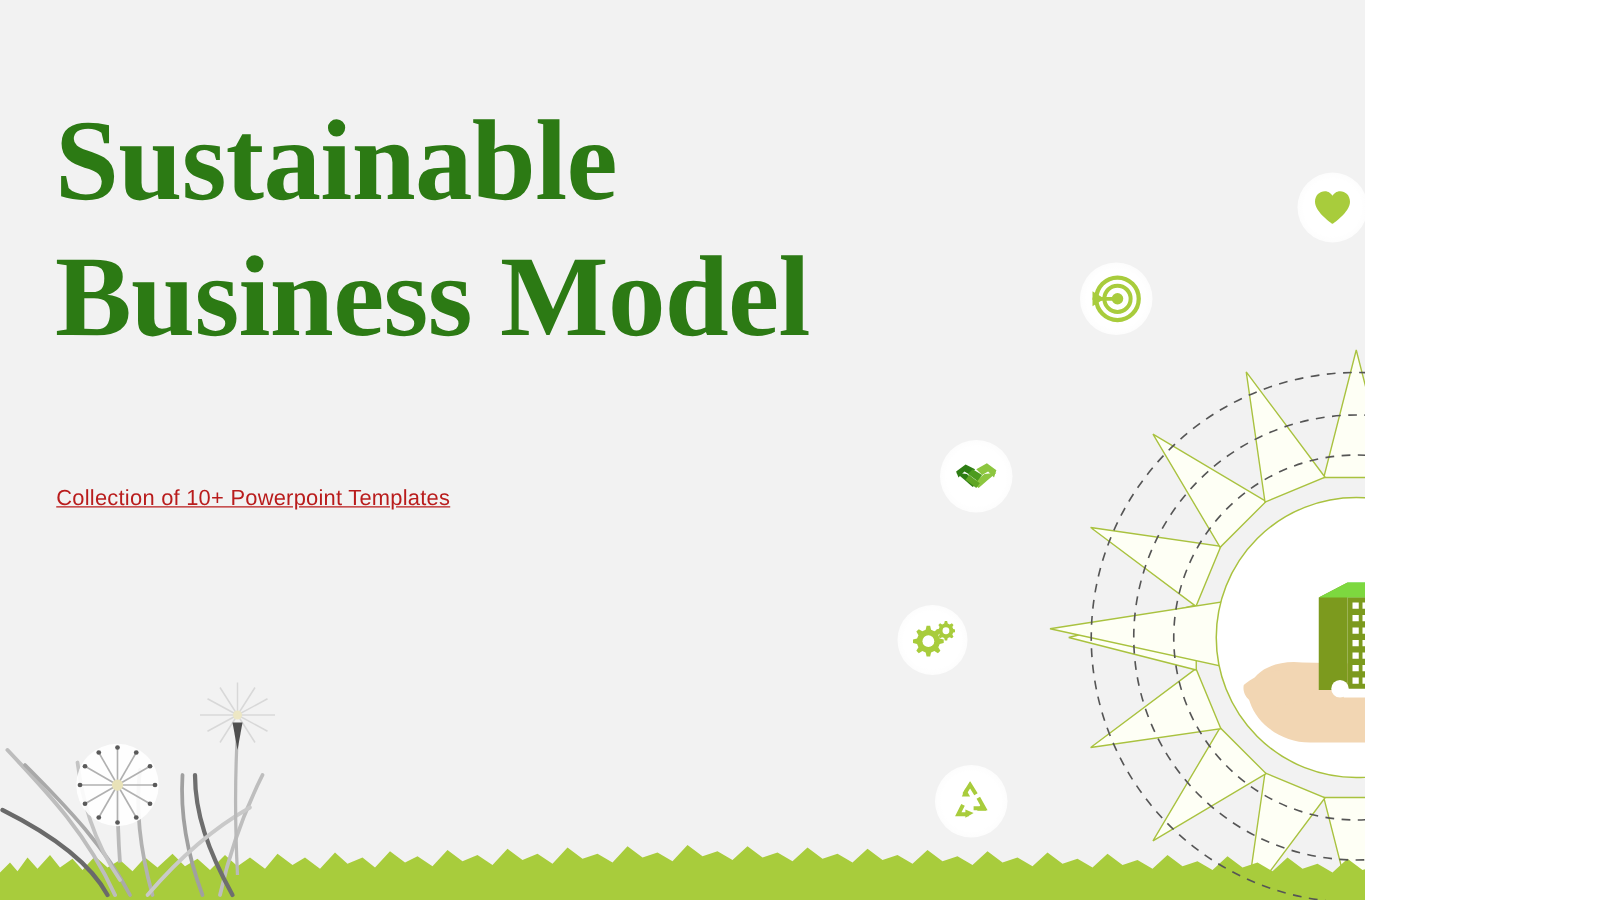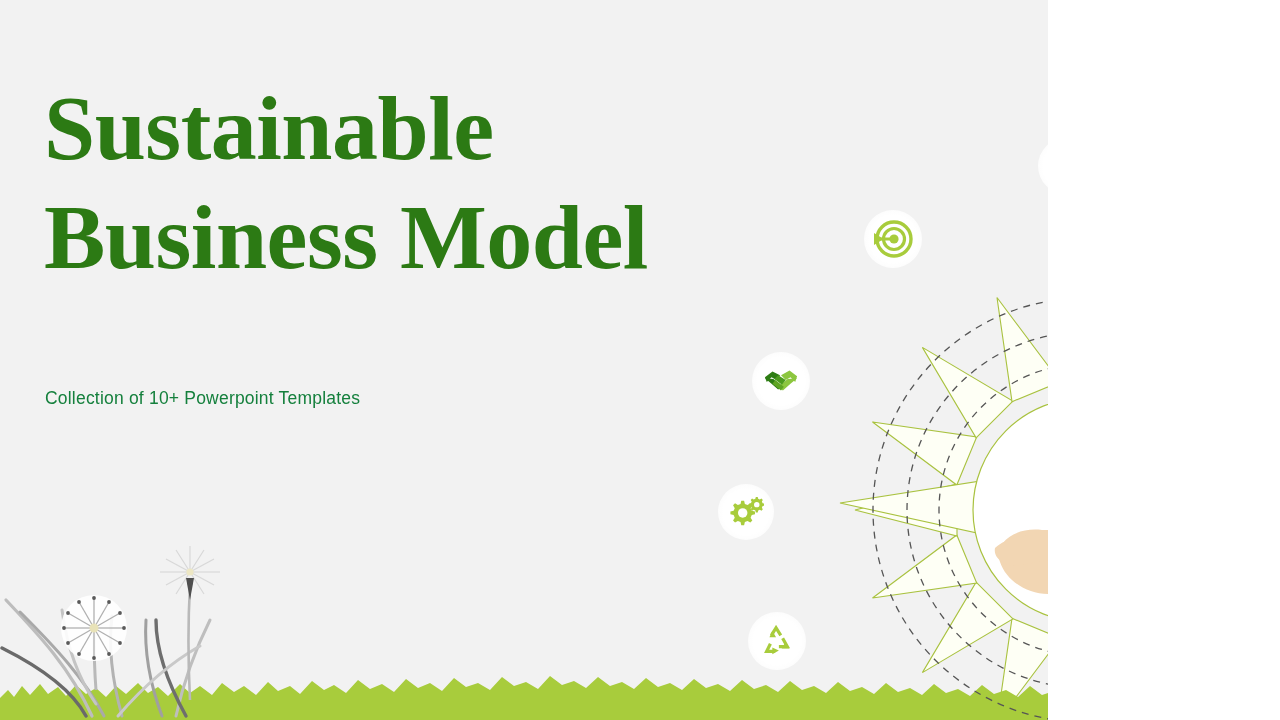--- a/index.html
+++ b/index.html
@@ -11,20 +11,21 @@
     height: 720px;
     overflow: hidden;
     font-family: "Liberation Sans", sans-serif;
   }
   #slide {
     position: relative;
     width: 1048px;
     height: 720px;
     background: #F2F2F2;
     overflow: hidden;
+    padding-left: 44px;
   }
 
   
   #title-block {
     position: absolute;
     left: 44px;
     top: 74px;
     width: 760px;
     z-index: 40;
   }
@@ -39,22 +40,23 @@
     white-space: pre-line;
   }
   #slide-subtitle {
     position: absolute;
     left: 45px;
     top: 388px;
     margin: 0;
     font-family: "Liberation Sans", sans-serif;
     font-size: 17.5px;
     letter-spacing: 0.2px;
-    color: #15803d;
+    color: #b91c1c;
     z-index: 40;
+    text-decoration: underline;
   }
 
   
   .layer {
     position: absolute;
     left: 0;
     top: 0;
     width: 1280px;
     height: 720px;
     pointer-events: none;

